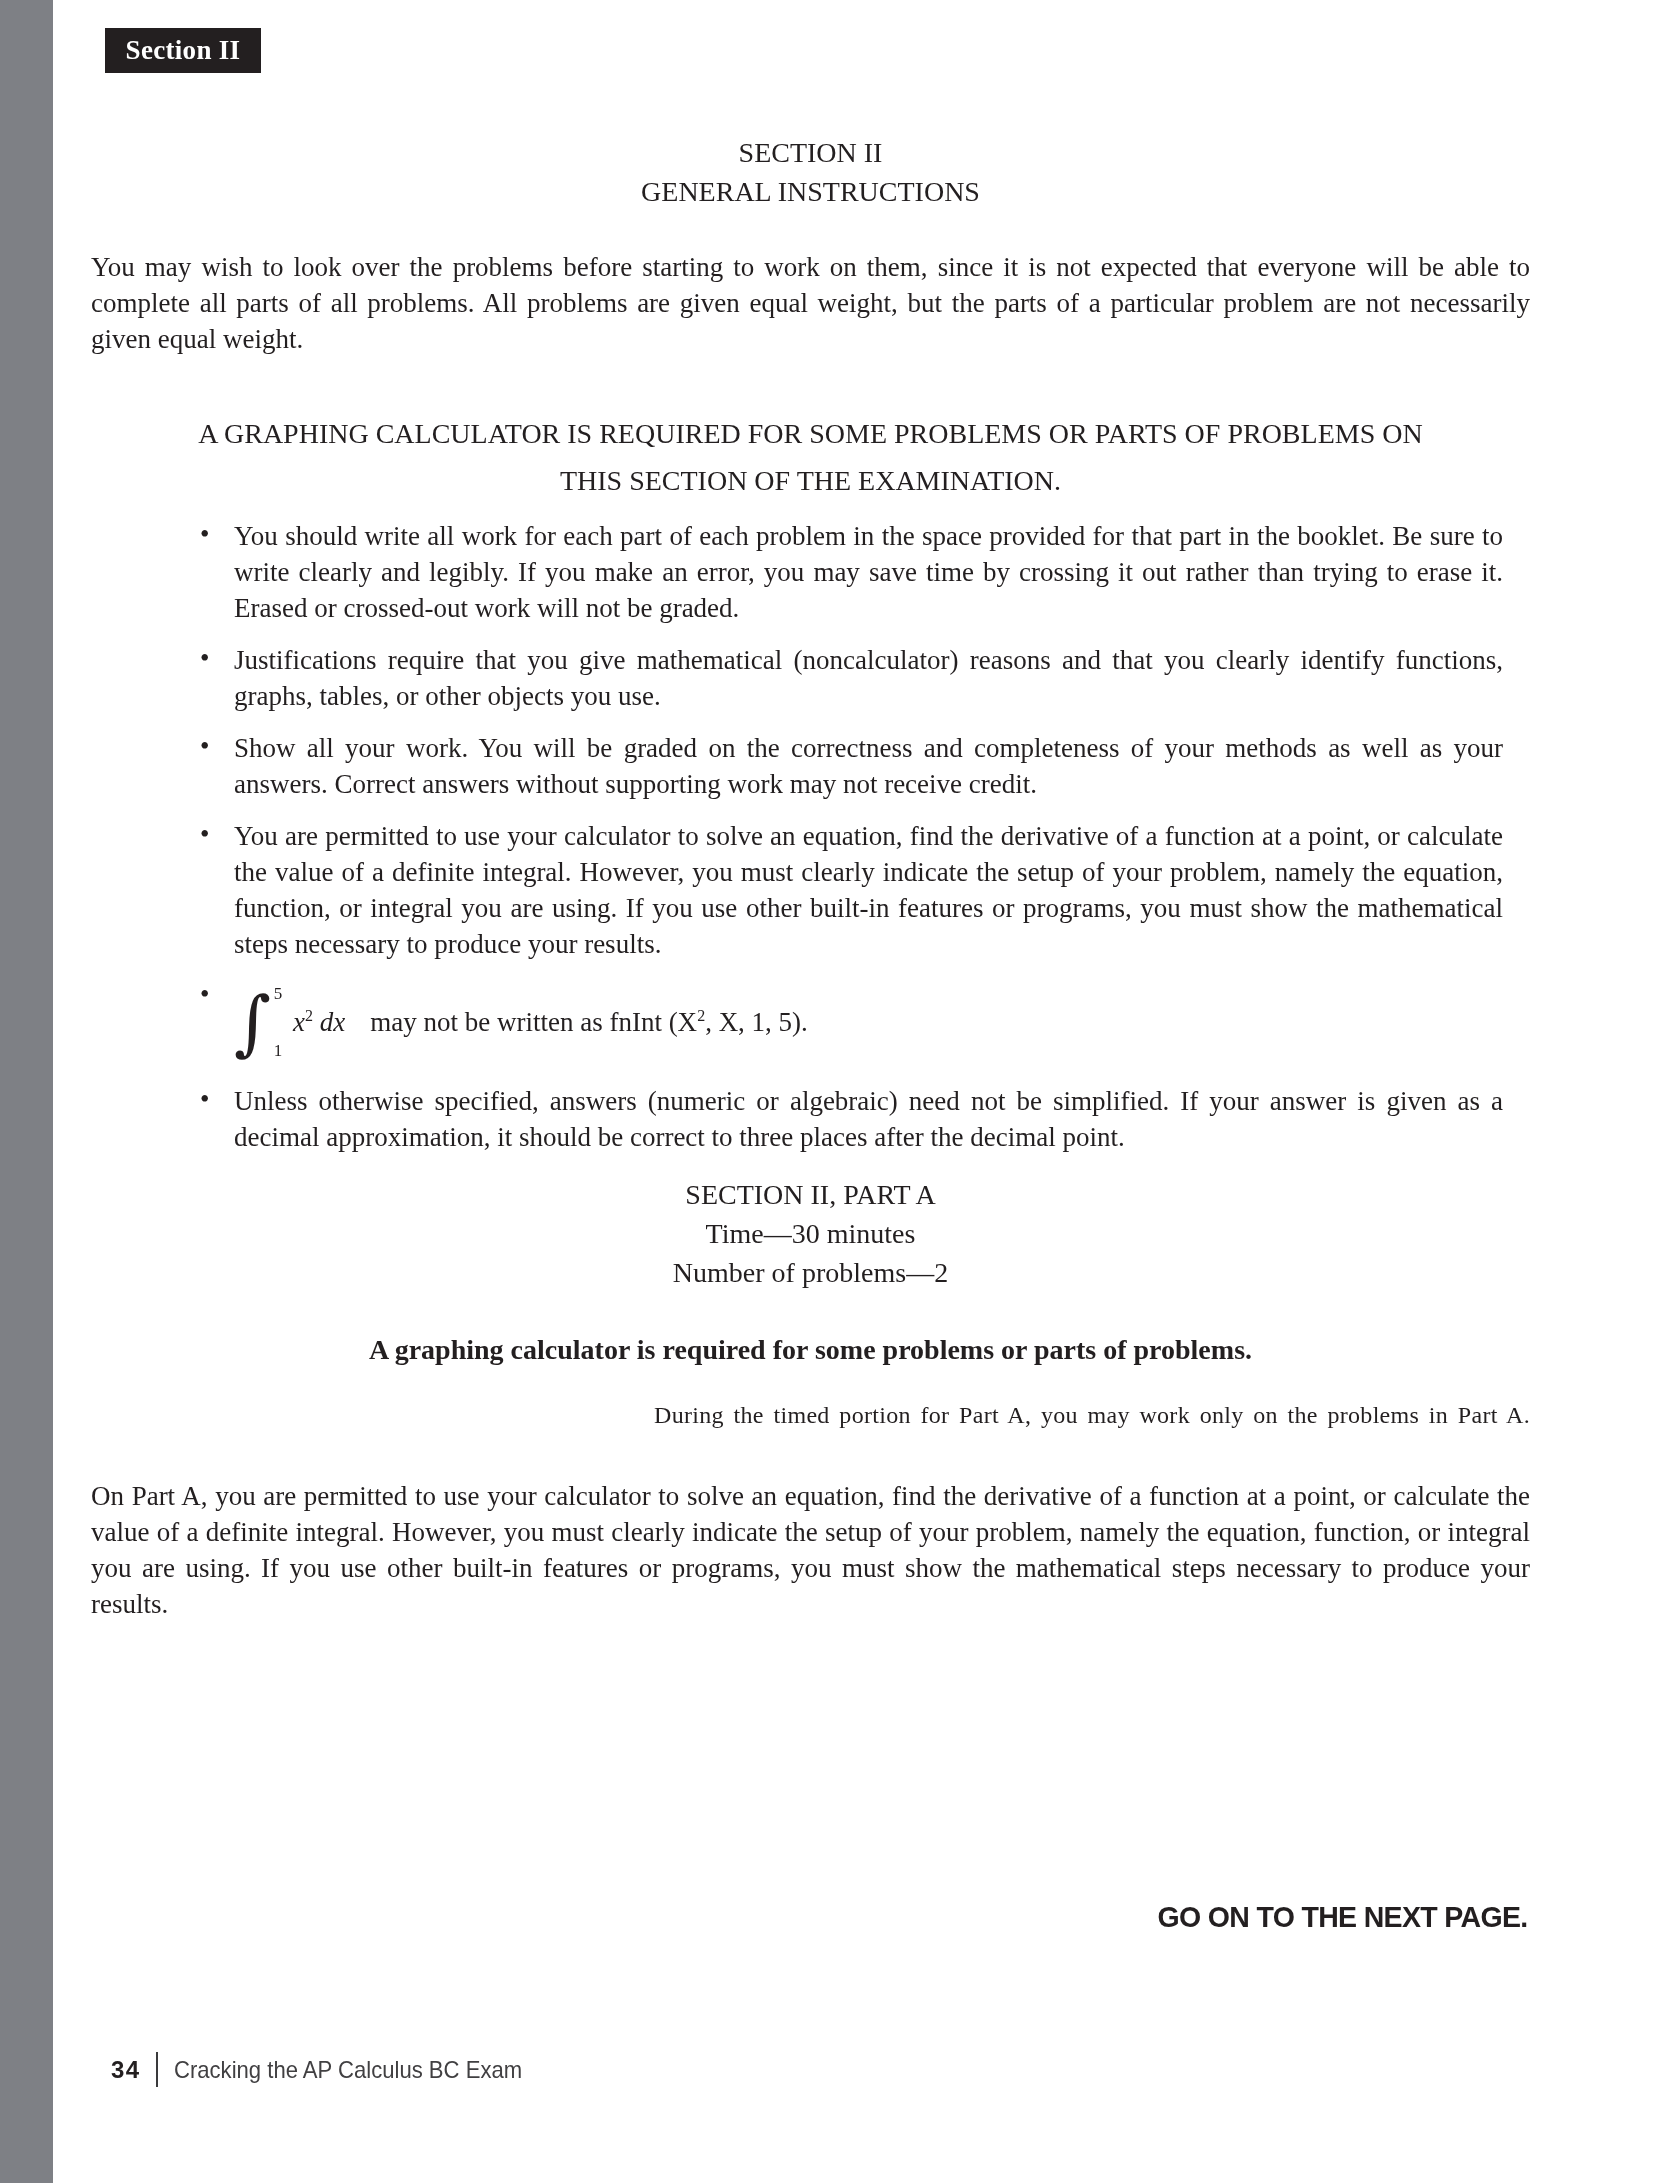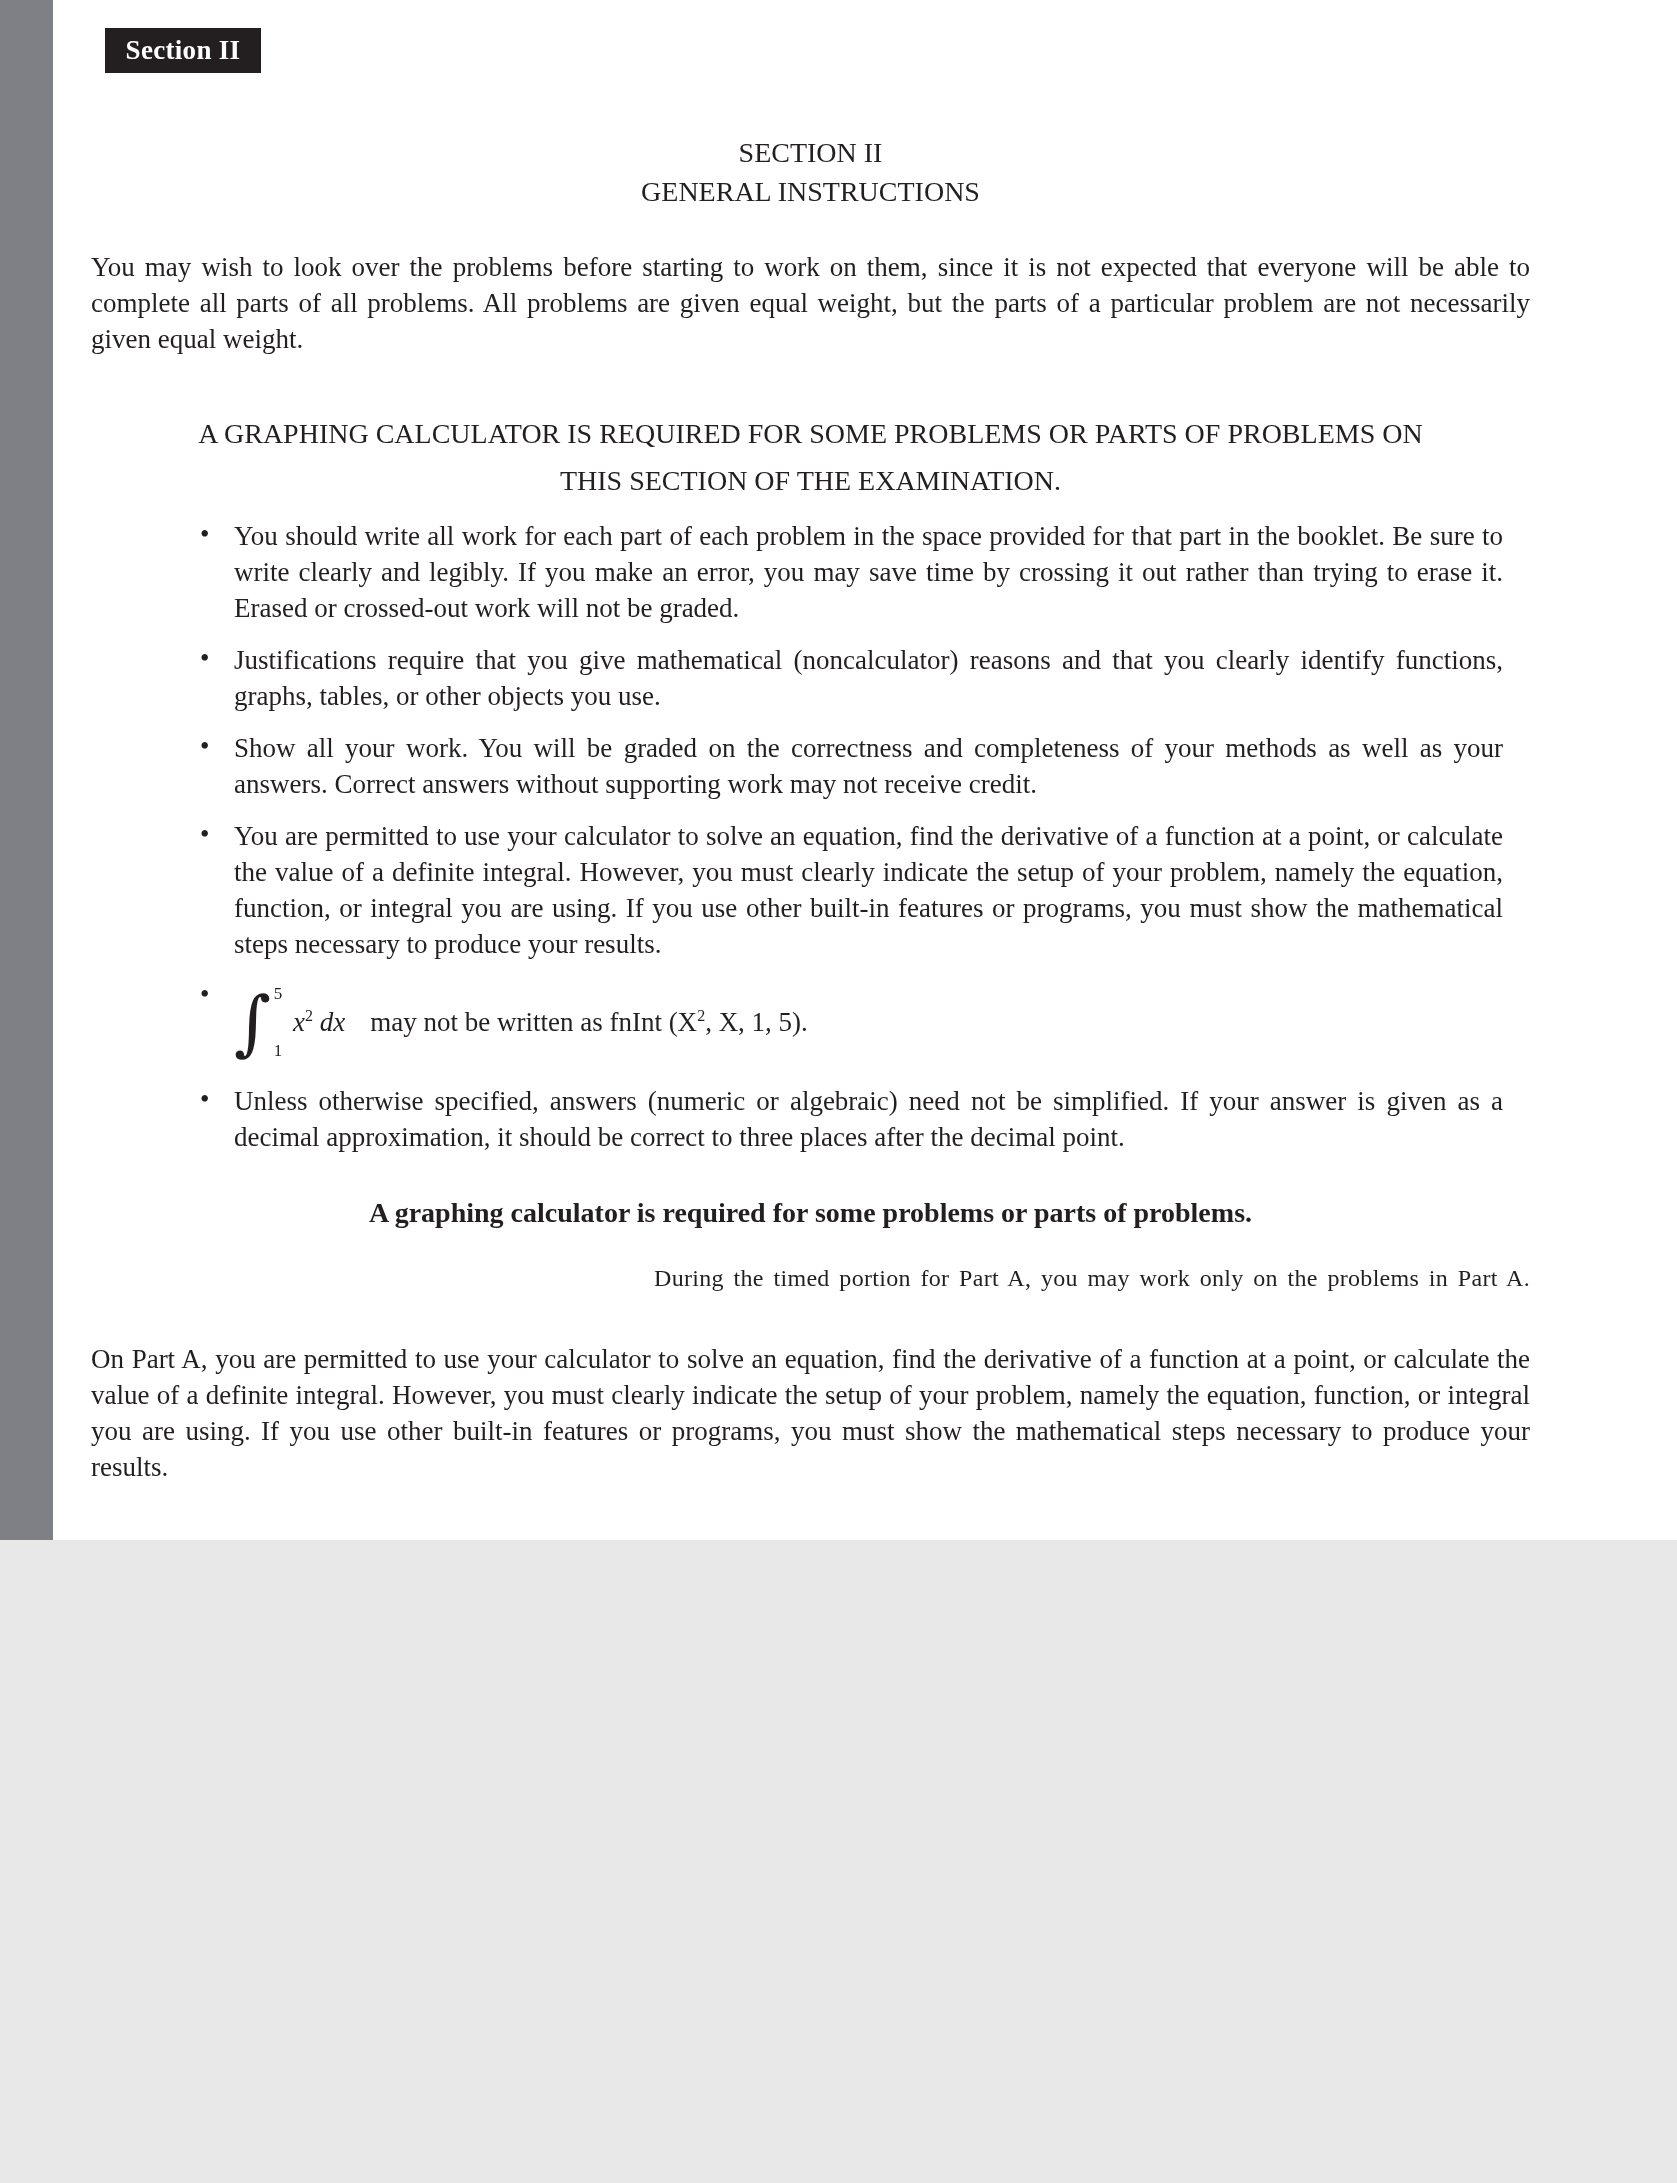--- a/index.html
+++ b/index.html
@@ -1,19 +1,19 @@
 <!DOCTYPE html>
 <html style="font-size:10.8px"><head>
 <meta charset="utf-8">
 <style>
   * { margin:0; padding:0; box-sizing:border-box; }
   html,body { background:#e8e8e8; }
   .page {
     position:relative;
-    width:1678px; height:1540px;
+    width:1678px; height:2183px;
     background:#ffffff;
     overflow:hidden;
     font-family:"Liberation Serif", serif;
     color:#231f20;
   }
   .strip {
     position:absolute; left:0; top:0;
     width:53px; height:100%;
     background:#7e8085;
   }
@@ -118,20 +118,25 @@
             <span>5</span>
             <span>1</span>
           </span>
           <span class="integrand"><span class="it">x</span><sup class="sp">2</sup><span class="it"> dx</span></span>
           <span class="after-math"><span>may not be written as fnInt (X</span><sup class="sp">2</sup><span>, X, 1, 5).</span></span>
         </div>
       </li>
       <li>Unless otherwise specified, answers (numeric or algebraic) need not be simplified. If your answer is given as a decimal approximation, it should be correct to three places after the decimal point.</li>
     </ul>
 
+    <div class="part-head">
+      <div>SECTION II, PART A</div>
+      <div>Time—30 minutes</div>
+      <div>Number of problems—2</div>
+    </div>
 
     <p class="bold-line">A graphing calculator is required for some problems or parts of problems.</p>
 
     <p class="during">During the timed portion for Part A, you may work only on the problems in Part A.</p>
 
     <p class="parta-par">On Part A, you are permitted to use your calculator to solve an equation, find the derivative of a function at a point, or calculate the value of a definite integral. However, you must clearly indicate the setup of your problem, namely the equation, function, or integral you are using. If you use other built-in features or programs, you must show the mathematical steps necessary to produce your results.</p>
 
   </div>
 
   <div class="go-on">GO ON TO THE NEXT PAGE.</div>

